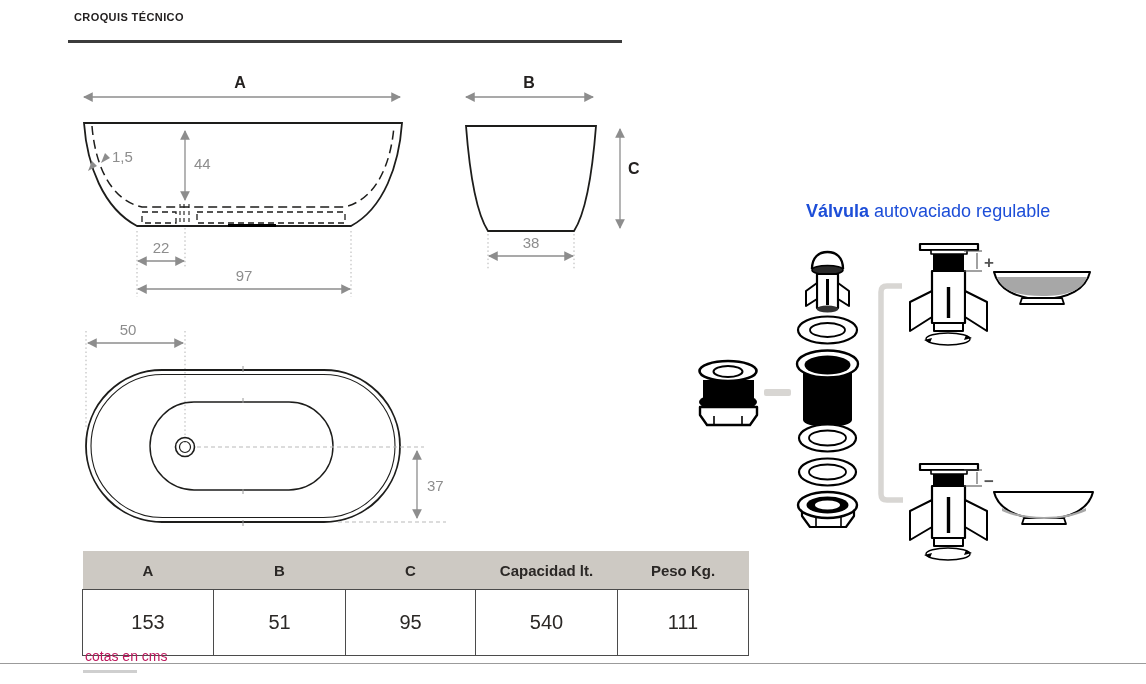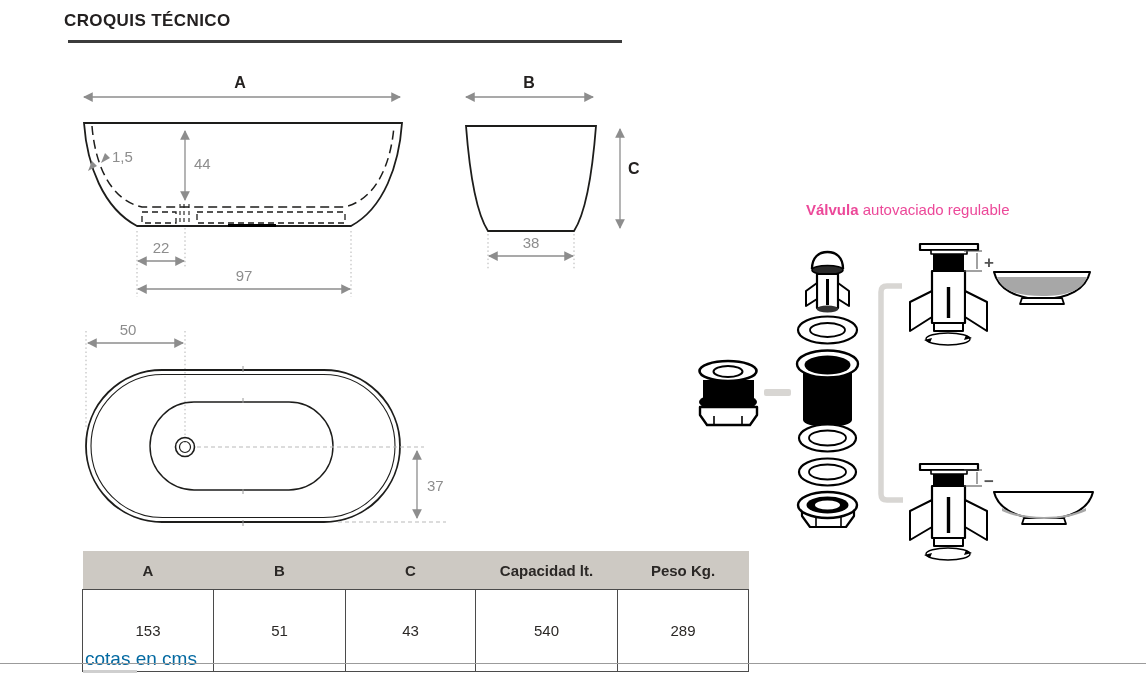--- a/index.html
+++ b/index.html
@@ -1,37 +1,37 @@
 <!DOCTYPE html>
 <html><head>
 <meta charset="utf-8">
 <style>
   html,body{margin:0;padding:0;background:#fff;}
   #page{position:relative;width:1146px;height:684px;background:#fff;overflow:hidden;
         font-family:"Liberation Sans",sans-serif;color:#232020;}
   .abs{position:absolute;}
-  #title{left:64px;top:11px;font-size:17px;font-weight:700;letter-spacing:.4px;}
+  #title{left:74px;top:11px;font-size:11px;font-weight:700;letter-spacing:.4px;}
   #title-underline{left:68px;top:40px;width:554px;height:3px;background:#3c3c3c;}
-  #valve-heading{left:806px;top:201px;font-size:15px;color:#ec4899;}
+  #valve-heading{left:806px;top:201px;font-size:18px;color:#1d4ed8;}
   #valve-heading b{font-weight:700;}
   svg text{font-family:"Liberation Sans",sans-serif;}
   .dimtxt{fill:#8d8d8d;font-size:15px;}
   .lettertxt{fill:#242120;font-size:16px;font-weight:700;}
   .dimline{stroke:#8d8d8d;stroke-width:1.3;}
   .dotted{stroke:#b3b3b3;stroke-width:1;stroke-dasharray:1.5 2.6;fill:none;}
   .fineDash{stroke:#b9b9b9;stroke-width:1;stroke-dasharray:4 3;fill:none;}
   .ink{stroke:#1d1d1b;fill:none;}
   .valveStroke{stroke:#000;fill:#fff;stroke-linejoin:round;}
   
   #spec-table{left:82px;top:551px;border-collapse:collapse;table-layout:fixed;}
   #spec-table th{background:#cdc9c3;border:none;font-size:15px;font-weight:700;
                  color:#2b2826;height:38px;text-align:center;padding:0;}
-  #spec-table td{border:1px solid #4b4b4b;background:#fff;font-size:15px;font-weight:500;
-                 color:#2b2826;height:49px;text-align:center;padding:16px;}
-  #units-note{left:85px;top:648px;font-size:19px;color:#0369a1;}
+  #spec-table td{border:1px solid #4b4b4b;background:#fff;font-size:20px;font-weight:500;
+                 color:#2b2826;height:49px;text-align:center;padding:8px;}
+  #units-note{left:85px;top:648px;font-size:14px;color:#be185d;}
   #bottom-rule{left:0;top:663px;width:1146px;height:1px;background:#9b9b9b;}
   #bottom-partial{left:83px;top:670px;width:54px;height:3px;background:#cfcfcf;}
 </style>
 </head>
 <body>
 
 <div id="page">
 
   <div class="abs" id="title">CROQUIS TÉCNICO</div>
   <div class="abs" id="title-underline"></div>
@@ -267,23 +267,23 @@
         <th>B</th>
         <th>C</th>
         <th>Capacidad lt.</th>
         <th>Peso Kg.</th>
       </tr>
     </thead>
     <tbody>
       <tr>
         <td>153</td>
         <td>51</td>
-        <td>43</td>
+        <td>95</td>
         <td>540</td>
-        <td>289</td>
+        <td>111</td>
       </tr>
     </tbody>
   </table>
 
   <div class="abs" id="units-note">cotas en cms</div>
   <div class="abs" id="bottom-rule"></div>
   <div class="abs" id="bottom-partial"></div>
 
 </div>
 

